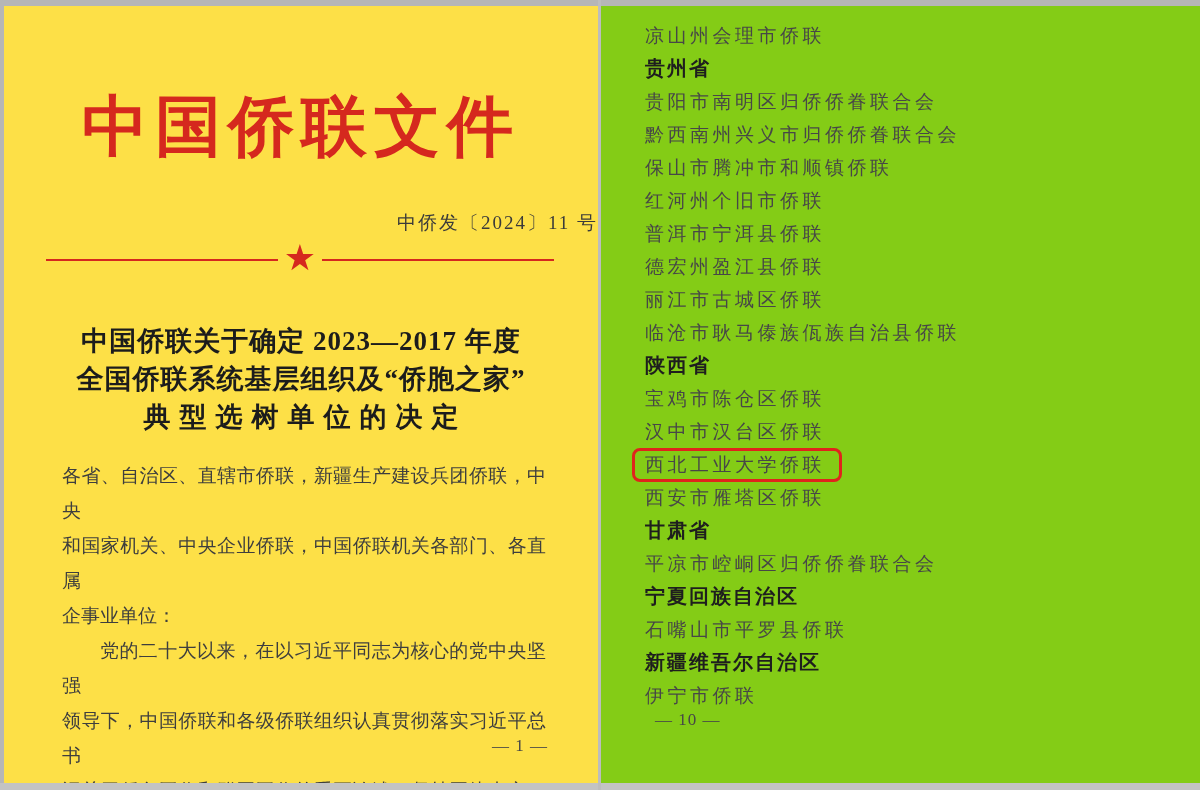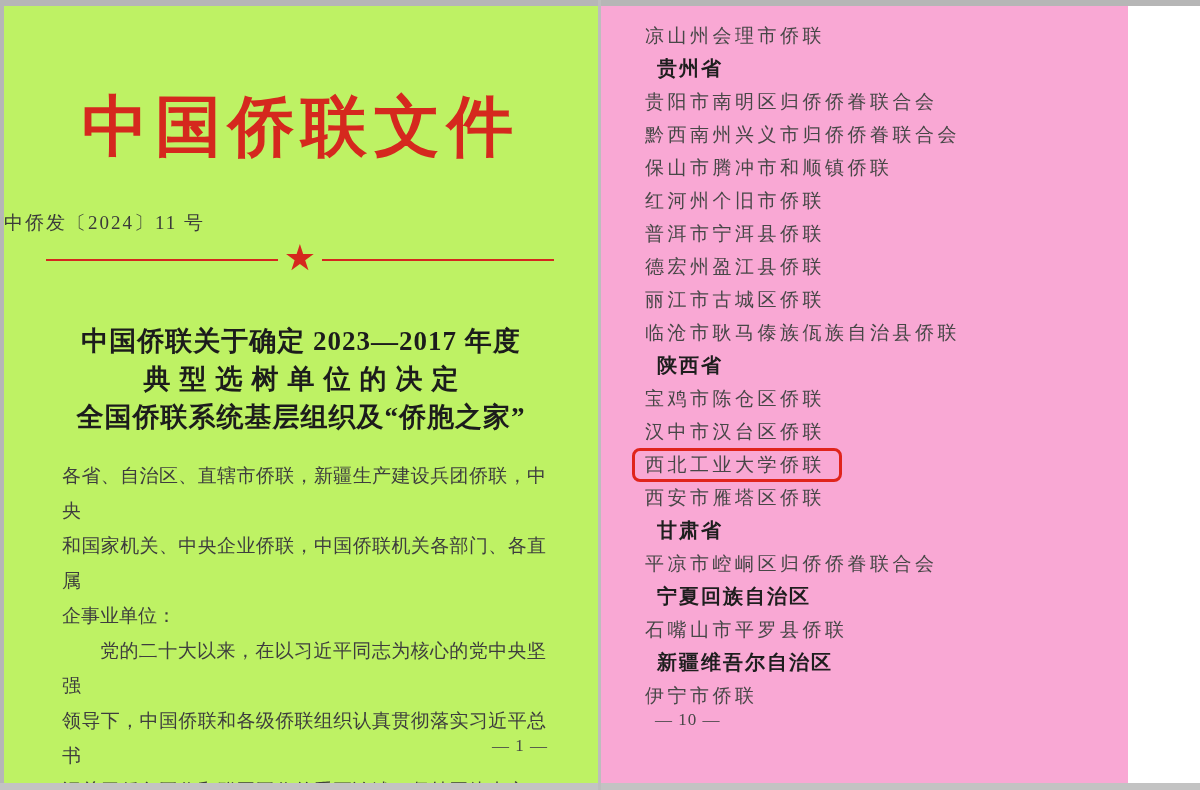--- a/index.html
+++ b/index.html
@@ -9,34 +9,34 @@
   .canvas {
     position: relative; width: 1200px; height: 790px; background: #ffffff;
   }
   
   .edge { position: absolute; background: #b6b6b6; }
   .edge-top    { left: 0; top: 0; width: 1200px; height: 6px; }
   .edge-left   { left: 0; top: 0; width: 4px; height: 790px; }
   .edge-bottom { left: 0; top: 783px; width: 1200px; height: 7px; background: #c3c3c3; }
   .page-divider { position: absolute; left: 598px; top: 0; width: 3px; height: 790px; background: #bdbdbd; }
 
-  .page { position: absolute; top: 6px; height: 777px; background: #bef264; }
+  .page { position: absolute; top: 6px; height: 777px; background: #fde047; }
   .page-left  { left: 4px;  width: 594px; }
-  .page-right { left: 601px; width: 527px; background: #f9a8d4; }
+  .page-right { left: 601px; width: 599px; background: #84cc16; }
 
   
   .masthead {
     position: absolute; left: 0; right: 0; top: 78px;
     text-align: center; color: var(--accent, #d5281e);
     font-family: "Liberation Serif", "DejaVu Serif", serif;
     font-weight: 700; font-size: 66px; line-height: 86px; letter-spacing: 7px;
   }
   .doc-number {
     position: absolute; left: 0; right: 0; top: 204px;
-    text-align: left; color: #3a3a3a; font-size: 19px; line-height: 26px; letter-spacing: 2px;
+    text-align: right; color: #3a3a3a; font-size: 19px; line-height: 26px; letter-spacing: 2px;
   }
   .red-rule {
     position: absolute; left: 42px; right: 44px; top: 236px; height: 36px;
     display: flex; align-items: center;
   }
   .red-rule .seg { flex: 1; height: 2.5px; background: var(--accent, #d5281e); }
   .red-rule .star {
     color: var(--accent, #d5281e); font-size: 36px; line-height: 36px;
     margin: 0 6px; transform: translateY(-2px);
     font-family: "DejaVu Sans", sans-serif;
@@ -64,21 +64,21 @@
   .org-list {
     position: absolute; left: 44px; right: 20px; top: 13px;
     list-style: none;
   }
   .org-list li {
     height: 33px; display: flex; align-items: center;
     font-size: 19px; letter-spacing: 3.5px; color: #474747; white-space: nowrap;
   }
   .org-list li.province {
     font-family: Liberation Sans, sans-serif;
-    font-weight: 700; font-size: 20px; letter-spacing: 2px; color: #1e1e1e; margin-left: 12px;
+    font-weight: 700; font-size: 20px; letter-spacing: 2px; color: #1e1e1e;
   }
   .highlight-box {
     display: inline-block; border: 3px solid var(--box-red, #e0241c); border-radius: 8px;
     padding: 0px 14px 1px 10px; margin-left: -13px; line-height: 27px;
   }
 </style>
 </head>
 <body>
 
 <div class="canvas">
@@ -86,22 +86,22 @@
   <div class="page page-left">
     <div class="masthead">中国侨联文件</div>
     <div class="doc-number">中侨发〔2024〕11 号</div>
     <div class="red-rule">
       <span class="seg"></span>
       <span class="star">★</span>
       <span class="seg"></span>
     </div>
     <div class="doc-title">
       <div class="t-line">中国侨联关于确定 2023—2017 年度</div>
+      <div class="t-line">全国侨联系统基层组织及“侨胞之家”</div>
       <div class="t-line spread">典型选树单位的决定</div>
-      <div class="t-line">全国侨联系统基层组织及“侨胞之家”</div>
     </div>
     <div class="doc-body">
       <div class="b-line">各省、自治区、直辖市侨联，新疆生产建设兵团侨联，中央</div>
       <div class="b-line">和国家机关、中央企业侨联，中国侨联机关各部门、各直属</div>
       <div class="b-line para-end">企事业单位：</div>
       <div class="b-line indent">党的二十大以来，在以习近平同志为核心的党中央坚强</div>
       <div class="b-line">领导下，中国侨联和各级侨联组织认真贯彻落实习近平总书</div>
       <div class="b-line">记关于侨务工作和群团工作的重要论述，坚持围绕中心、服</div>
 
     </div>

